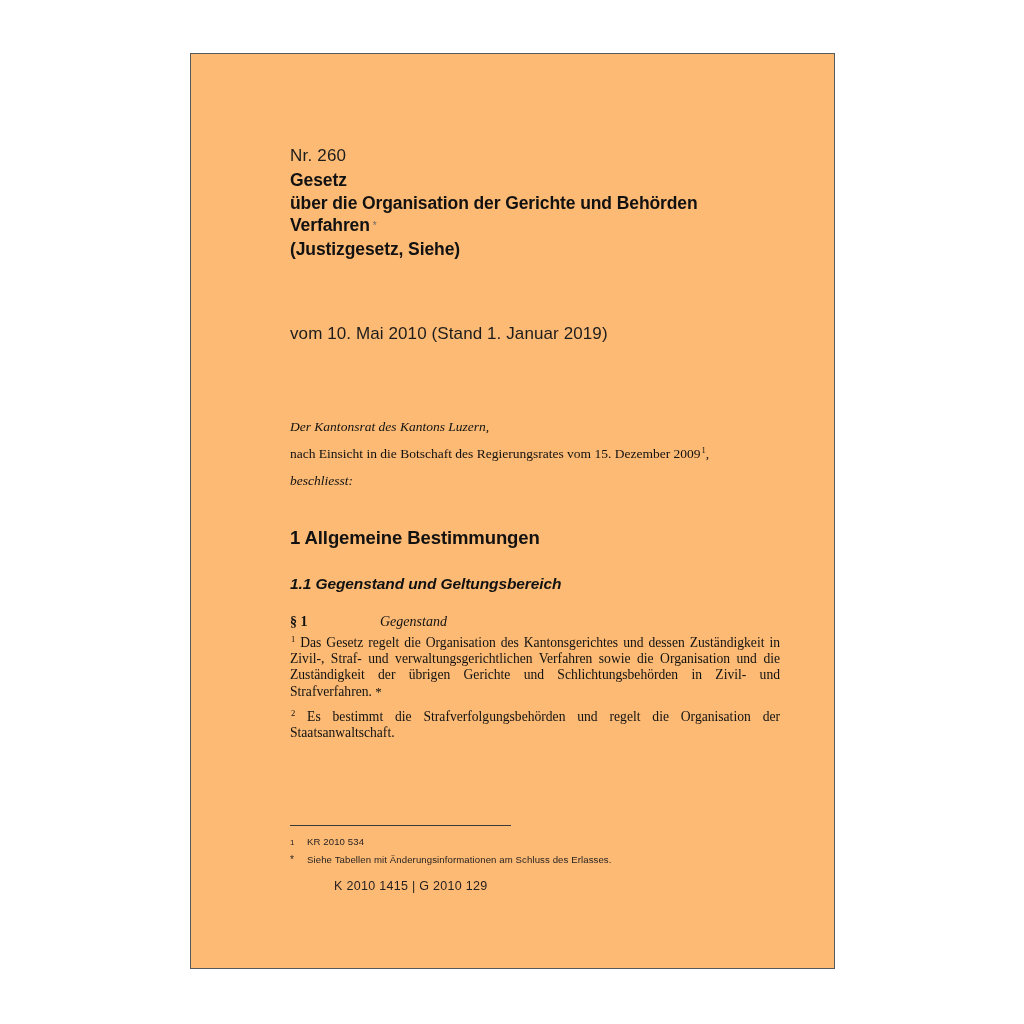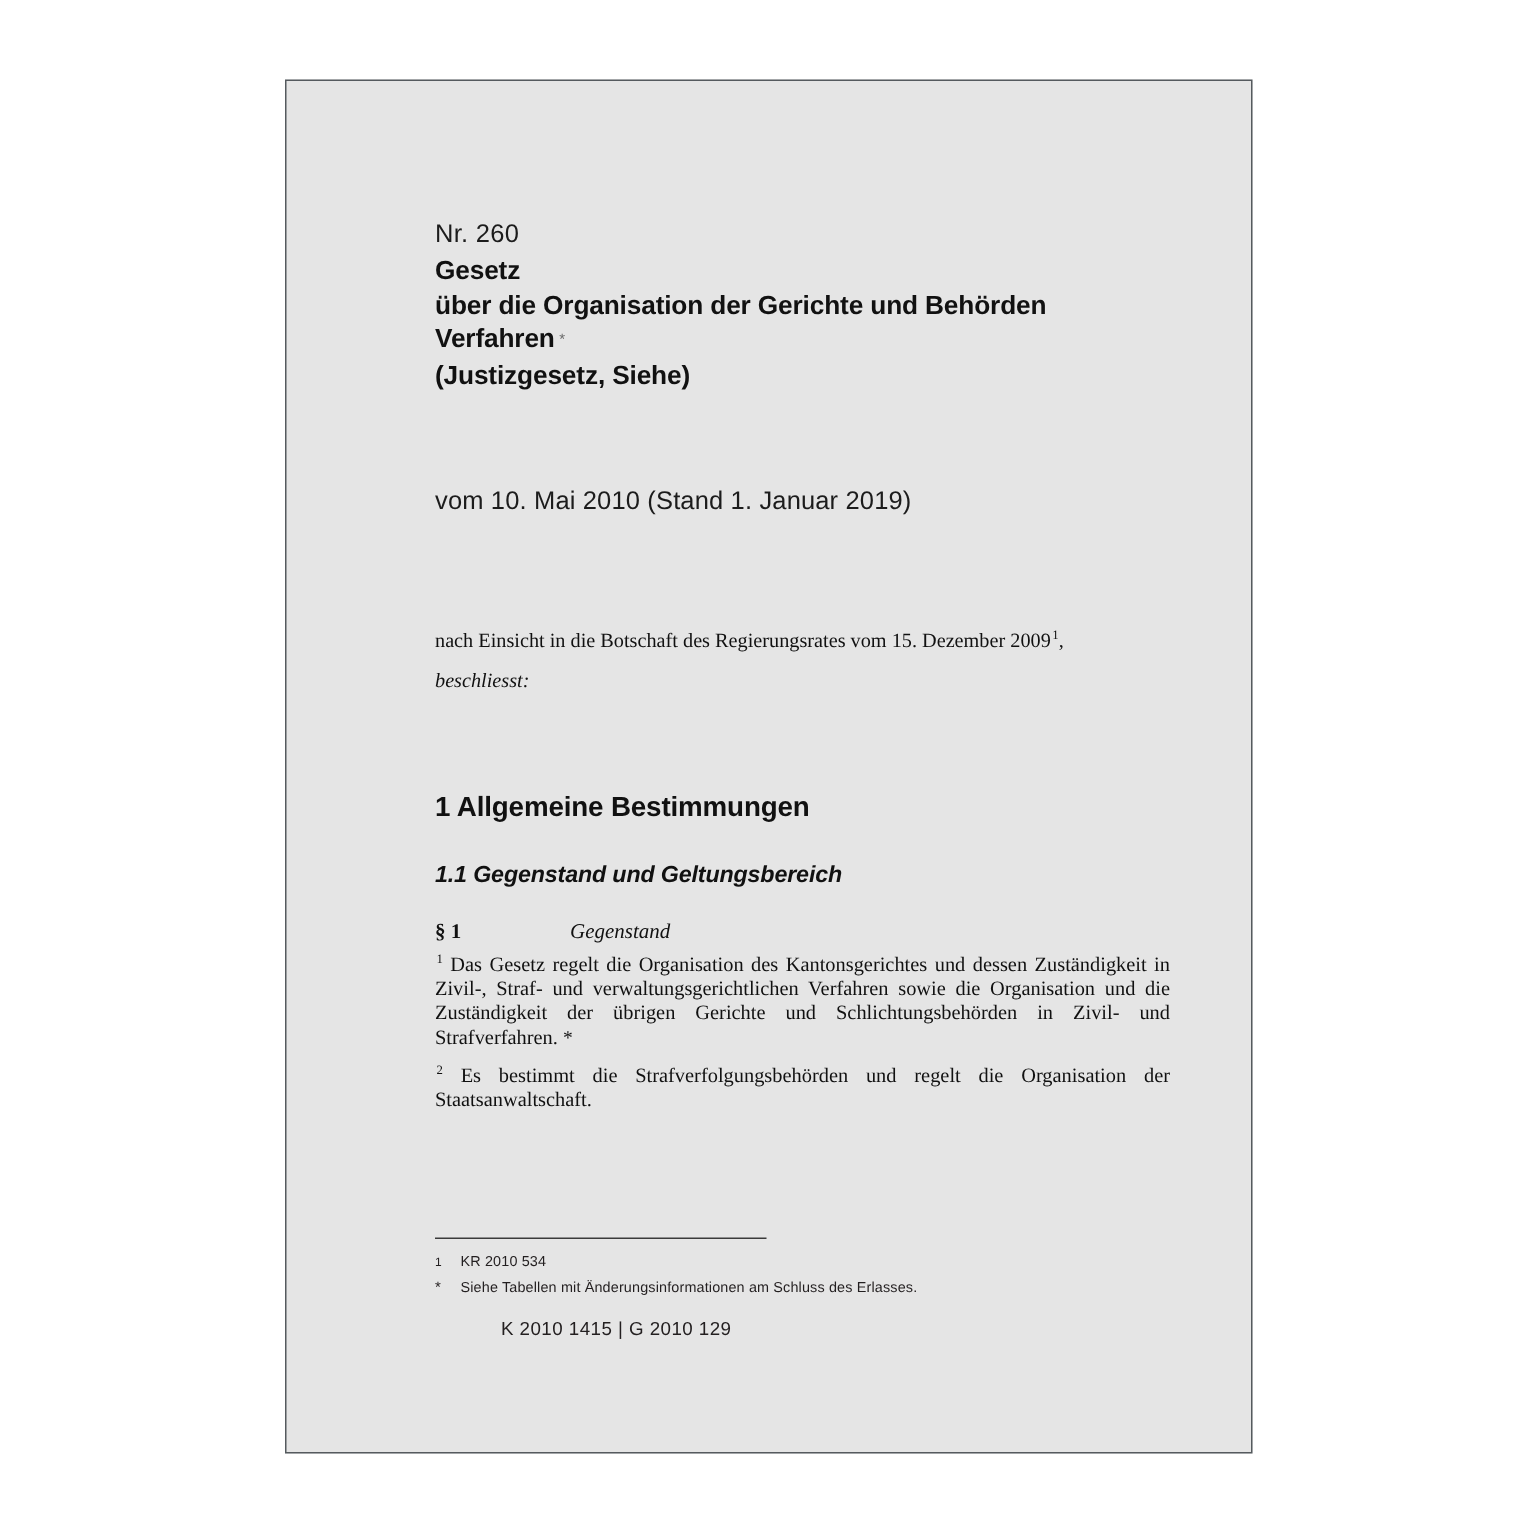--- a/index.html
+++ b/index.html
@@ -18,21 +18,21 @@
 
   
   #page-sheet {
     position: absolute;
     left: 190px;
     top: 53px;
     width: 645px;
     height: 916px;
     box-sizing: border-box;
     border: 1.5px solid #555a5e;
-    background: #e5e5e5;
+    background: #fdba74;
   }
 
   
   #content {
     position: absolute;
     left: 99px;          
     top: 0;
     width: 490px;        
     height: 100%;
   }
@@ -209,20 +209,21 @@
     <div id="title-block">
       <div class="tline">Gesetz</div>
       <div class="tline">über die Organisation der Gerichte und Behörden</div>
       <div class="tline"><span>Verfahren</span><span class="title-star">*</span></div>
       <div class="tline">(Justizgesetz, Siehe)</div>
     </div>
 
     <div id="date-line">vom 10. Mai 2010 (Stand 1. Januar 2019)</div>
 
     <div id="preamble">
+      <div class="pre-line ital">Der Kantonsrat des Kantons Luzern,</div>
       <div class="pre-line"><span>nach Einsicht in die Botschaft des Regierungsrates vom 15. Dezember 2009</span><sup class="fn">1</sup><span>,</span></div>
       <div class="pre-line ital">beschliesst:</div>
     </div>
 
     <div id="heading-1">1 Allgemeine Bestimmungen</div>
     <div id="heading-1-1">1.1 Gegenstand und Geltungsbereich</div>
 
     <div id="article-block">
       <div id="art-head"><span class="art-sign">§  1</span><span class="art-title">Gegenstand</span></div>
 

